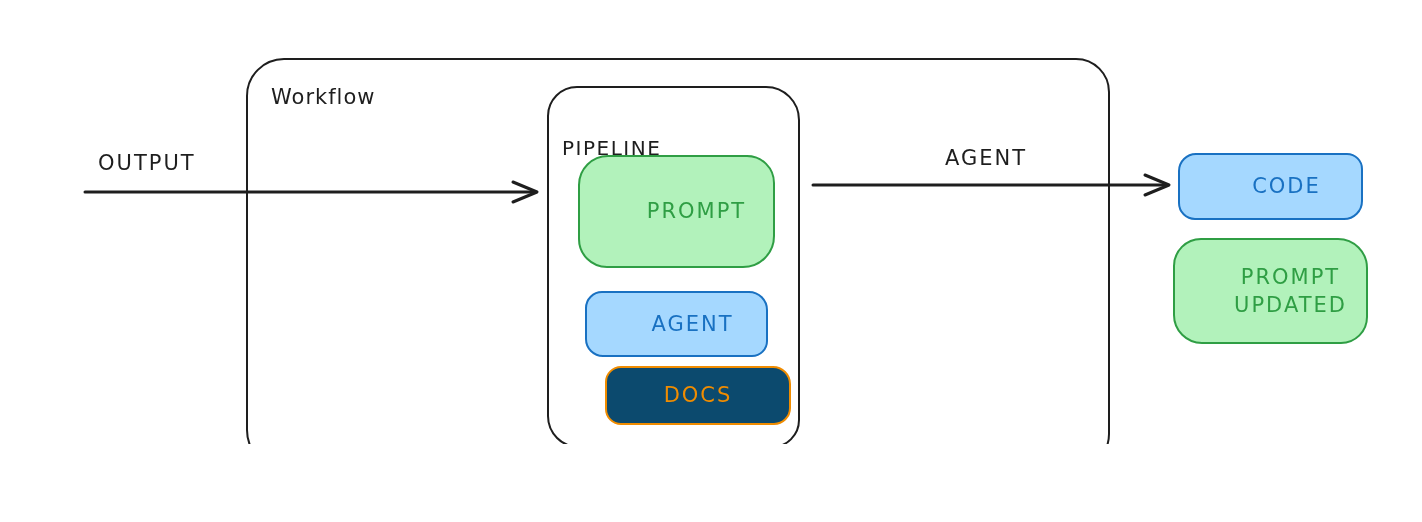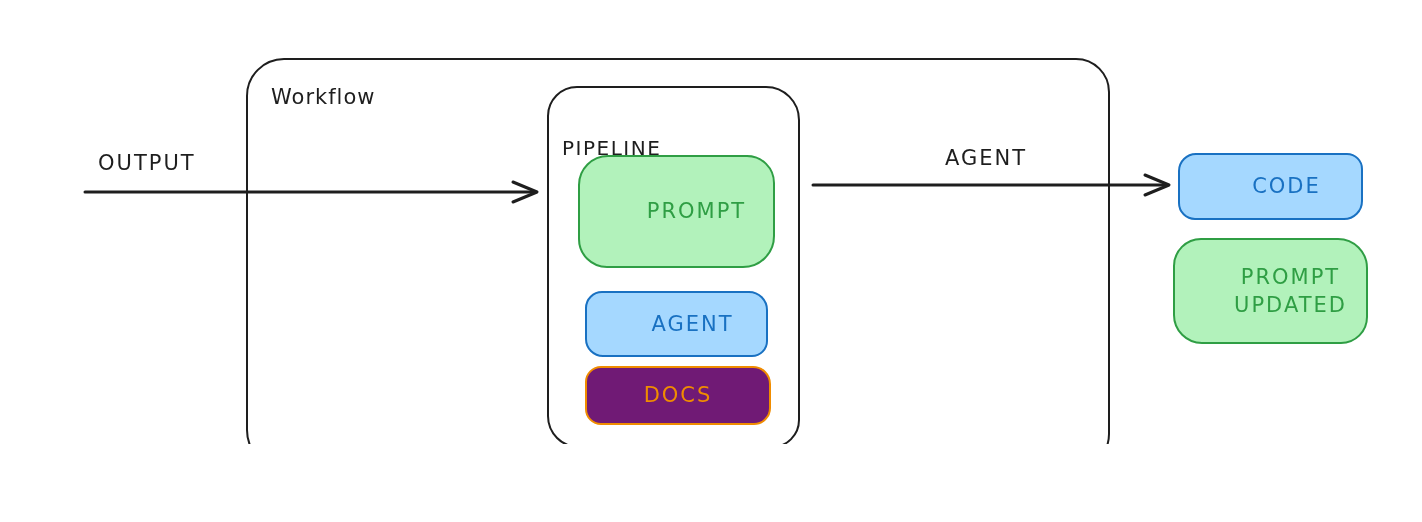--- a/index.html
+++ b/index.html
@@ -80,23 +80,24 @@
     color: #1971c2;
     padding-left: 32px;
   }
   .node-green {
     background: #b2f2bb;
     border: 2.5px solid #2f9e44;
     color: #2f9e44;
     padding-left: 40px;
   }
   .node-yellow {
-    background: #701a75;
+    background: #0c4a6e;
     border: 2.5px solid #f08c00;
     color: #f08c00;
+    margin-left: 20px;
   }
   .node-code-base      { left: 43px;   top: 203px; width: 184px; height: 69px;  border-radius: 18px 16px 20px 17px; }
   .node-prompt         { left: 578px;  top: 155px; width: 197px; height: 113px; border-radius: 30px 28px 32px 29px; }
   .node-agent          { left: 585px;  top: 291px; width: 183px; height: 66px;  border-radius: 17px 19px 16px 18px; }
   .node-docs           { left: 585px;  top: 366px; width: 186px; height: 59px;  border-radius: 16px 18px 17px 16px; }
   .node-code           { left: 1178px; top: 153px; width: 185px; height: 67px;  border-radius: 18px 16px 19px 17px; }
   .node-prompt-updated { left: 1173px; top: 238px; width: 195px; height: 106px; border-radius: 28px 30px 27px 29px; }
 </style>
 </head>
 <body>

